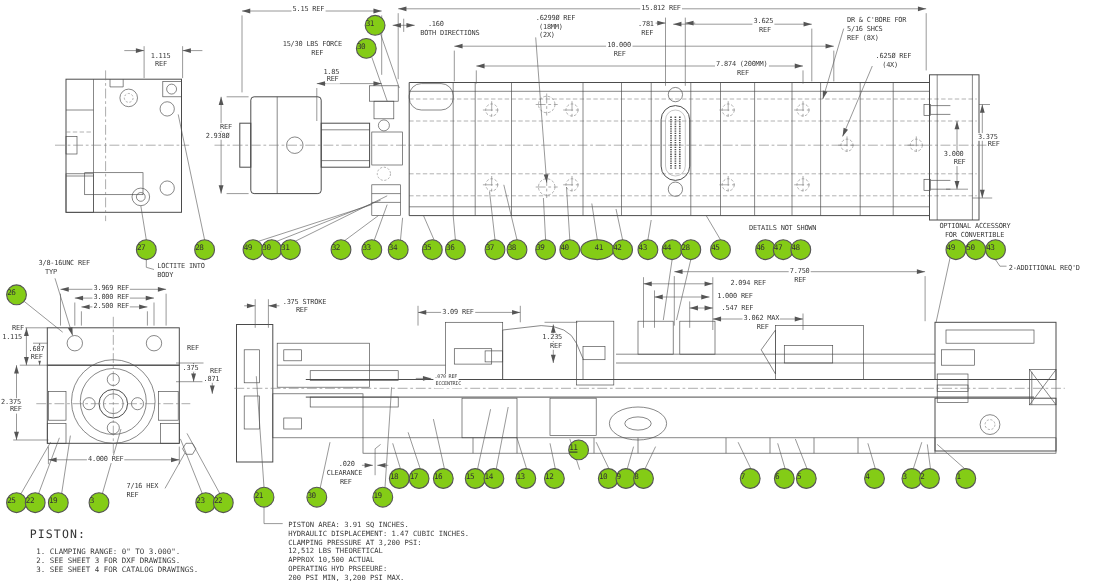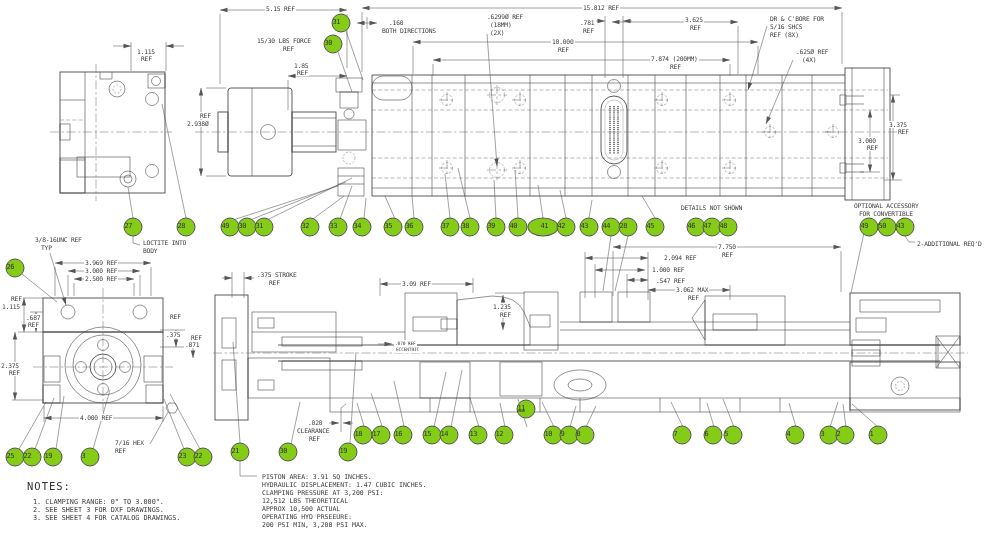--- a/index.html
+++ b/index.html
@@ -539,21 +539,21 @@
       <div class="balloon" style="left: 585px; top: 435px;">8</div>
       <div class="balloon" style="left: 682px; top: 435px;">7</div>
       <div class="balloon" style="left: 713px; top: 435px;">6</div>
       <div class="balloon" style="left: 733px; top: 435px;">5</div>
       <div class="balloon" style="left: 795px; top: 435px;">4</div>
       <div class="balloon" style="left: 829px; top: 435px;">3</div>
       <div class="balloon" style="left: 845px; top: 435px;">2</div>
       <div class="balloon" style="left: 878px; top: 435px;">1</div>
     </div>
 
-<div class="notes-head">NOTES:</div>
+<div class="notes-head">PISTON:</div>
 <div class="note-item" style="top:498px">1. CLAMPING RANGE: 0" TO 3.000".</div>
 <div class="note-item" style="top:506px">2. SEE SHEET 3 FOR DXF DRAWINGS.</div>
 <div class="note-item" style="top:514px">3. SEE SHEET 4 FOR CATALOG DRAWINGS.</div>
 
 <div class="spec-line" style="top:473px">PISTON AREA: 3.91 SQ INCHES.</div>
 <div class="spec-line" style="top:481px">HYDRAULIC DISPLACEMENT: 1.47 CUBIC INCHES.</div>
 <div class="spec-line" style="top:489px">CLAMPING PRESSURE AT 3,200 PSI:</div>
 <div class="spec-line" style="top:497px">12,512 LBS THEORETICAL</div>
 <div class="spec-line" style="top:505px">APPROX 10,500 ACTUAL</div>
 <div class="spec-line" style="top:513px">OPERATING HYD PRSEEURE:</div>

